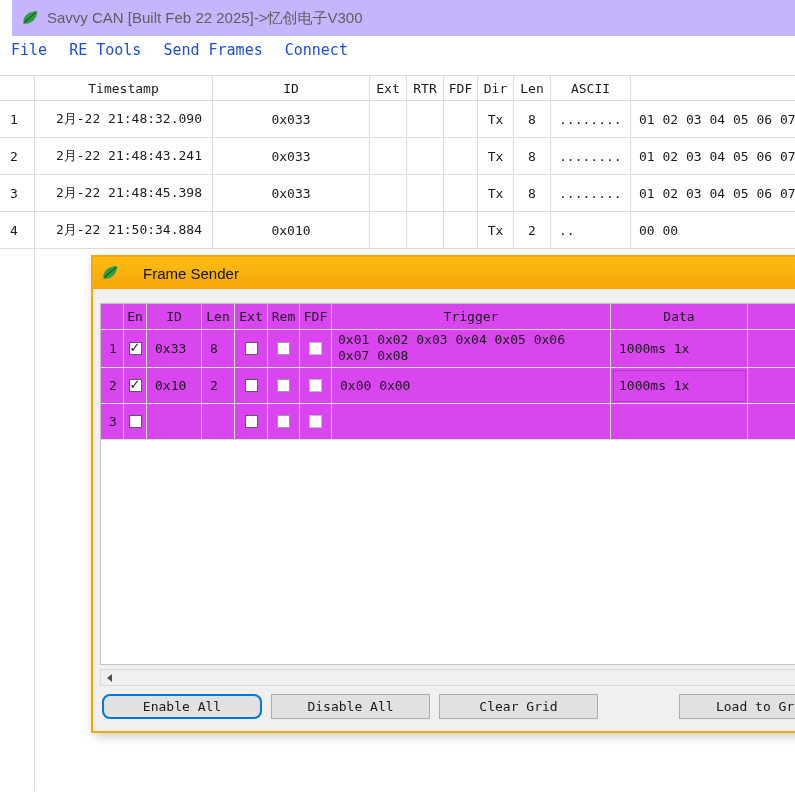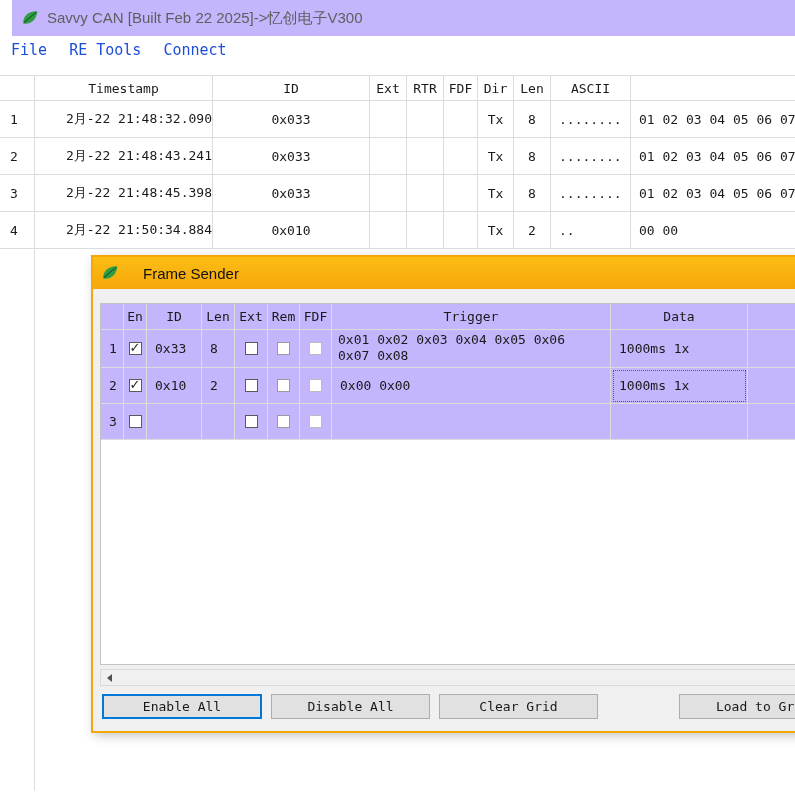--- a/index.html
+++ b/index.html
@@ -22,21 +22,21 @@
                 display:grid;
                 grid-template-columns:35px 178px 157px 37px 37px 34px 36px 37px 80px minmax(0,1fr);
                 grid-template-rows:25px 37px 37px 37px 37px 542px;
                 border-top:1px solid #dcdcdc;
                 font-family:"DejaVu Sans Mono", monospace; font-size:13px; color:#1a1a1a;
                 background:#ffffff; }
   .cell { border-right:1px solid #dcdcdc; border-bottom:1px solid #dcdcdc;
           display:flex; align-items:center; justify-content:center;
           overflow:hidden; white-space:nowrap; }
   .cell.last { border-right:none; }
-  .cell.r { justify-content:flex-end; }
+  .cell.r { justify-content:flex-end; padding-right:10px; }
   .cell.l { justify-content:flex-start; padding-left:8px; }
   .cell.gutter { justify-content:flex-start; padding-left:10px; }
   .spacer-gutter { border-right:1px solid #dcdcdc; }
   .spacer-rest { grid-column:2 / -1; }
 
   
   .fs-window { position:absolute; left:91px; top:255px; width:712px; height:478px;
                border:2px solid #f5a70a; background:#f0f0f0; z-index:10;
                box-shadow:3px 3px 10px rgba(0,0,0,0.22); }
   .fs-titlebar { position:absolute; left:0; top:0; right:0; height:32px;
@@ -44,21 +44,21 @@
                  display:flex; align-items:center; }
   .fs-title-text { margin-left:24px; font-size:15px; color:#111111; }
   .fs-titlebar .app-icon { margin-left:8px; }
 
   .fs-table { position:absolute; left:7px; top:46px; width:700px; height:362px;
               background:#ffffff; border:1px solid #c3c3c3;
               display:grid;
               grid-template-columns:23px 23px 55px 33px 33px 32px 32px 279px 137px minmax(0,1fr);
               grid-template-rows:26px 38px 36px 36px 1fr;
               font-family:"DejaVu Sans Mono", monospace; font-size:13px; color:#1a1a1a; }
-  .fs-table .cell { background:#c4b5fd; }
+  .fs-table .cell { background:#d946ef; }
   .fs-filler { grid-column:1 / -1; background:#ffffff; }
   .cell.data-wrap { white-space:normal; align-items:flex-start; padding:2px 6px;
                     line-height:16px; justify-content:flex-start; text-align:left; }
   .cell.focus-cell { outline:1px dotted #5a5a5a; outline-offset:-3px; }
 
   
   .cb { width:13px; height:13px; background:#ffffff; border:1px solid #5a5a5a;
         display:inline-block; position:relative; }
   .cb.mid { border-color:#9a9a9a; }
   .cb.light { border-color:#bcbcbc; }
@@ -89,20 +89,21 @@
       <path d="M2 13 C1.5 6, 7 1.5, 14.5 2 C14 9.5, 8.5 14, 2 13 Z" fill="#2e9e44"></path>
       <path d="M3 12 C6 9, 9.5 6, 13.5 3" stroke="#155724" stroke-width="1" fill="none"></path>
     </svg>
   </span>
   <span class="title-text">Savvy CAN [Built Feb 22 2025]-&gt;忆创电子V300</span>
 </div>
 
 <div class="menubar">
   <span class="menu-item">File</span>
   <span class="menu-item">RE Tools</span>
+  <span class="menu-item">Send Frames</span>
   <span class="menu-item">Connect</span>
 </div>
 
 <div class="main-table">
 
   <div class="cell gutter"></div>
   <div class="cell">Timestamp</div>
   <div class="cell">ID</div>
   <div class="cell">Ext</div>
   <div class="cell">RTR</div>
@@ -244,18 +245,18 @@
     <div class="fs-filler"></div>
   </div>
 
   <div class="fs-hscroll">
     <div class="scroll-btn">
       <span class="tri-left"></span>
     </div>
   </div>
 
   <div class="fs-buttons">
-    <button class="btn focus" style="left:9px;  width:160px;">Enable All</button>
+    <button class="btn focus" style="left:9px;  width:160px;border-radius:8px;">Enable All</button>
     <button class="btn" style="left:178px; width:159px;">Disable All</button>
     <button class="btn" style="left:346px; width:159px;">Clear Grid</button>
     <button class="btn" style="left:586px; width:160px;">Load to Gri</button>
   </div>
 </div>
 
 </body></html>

